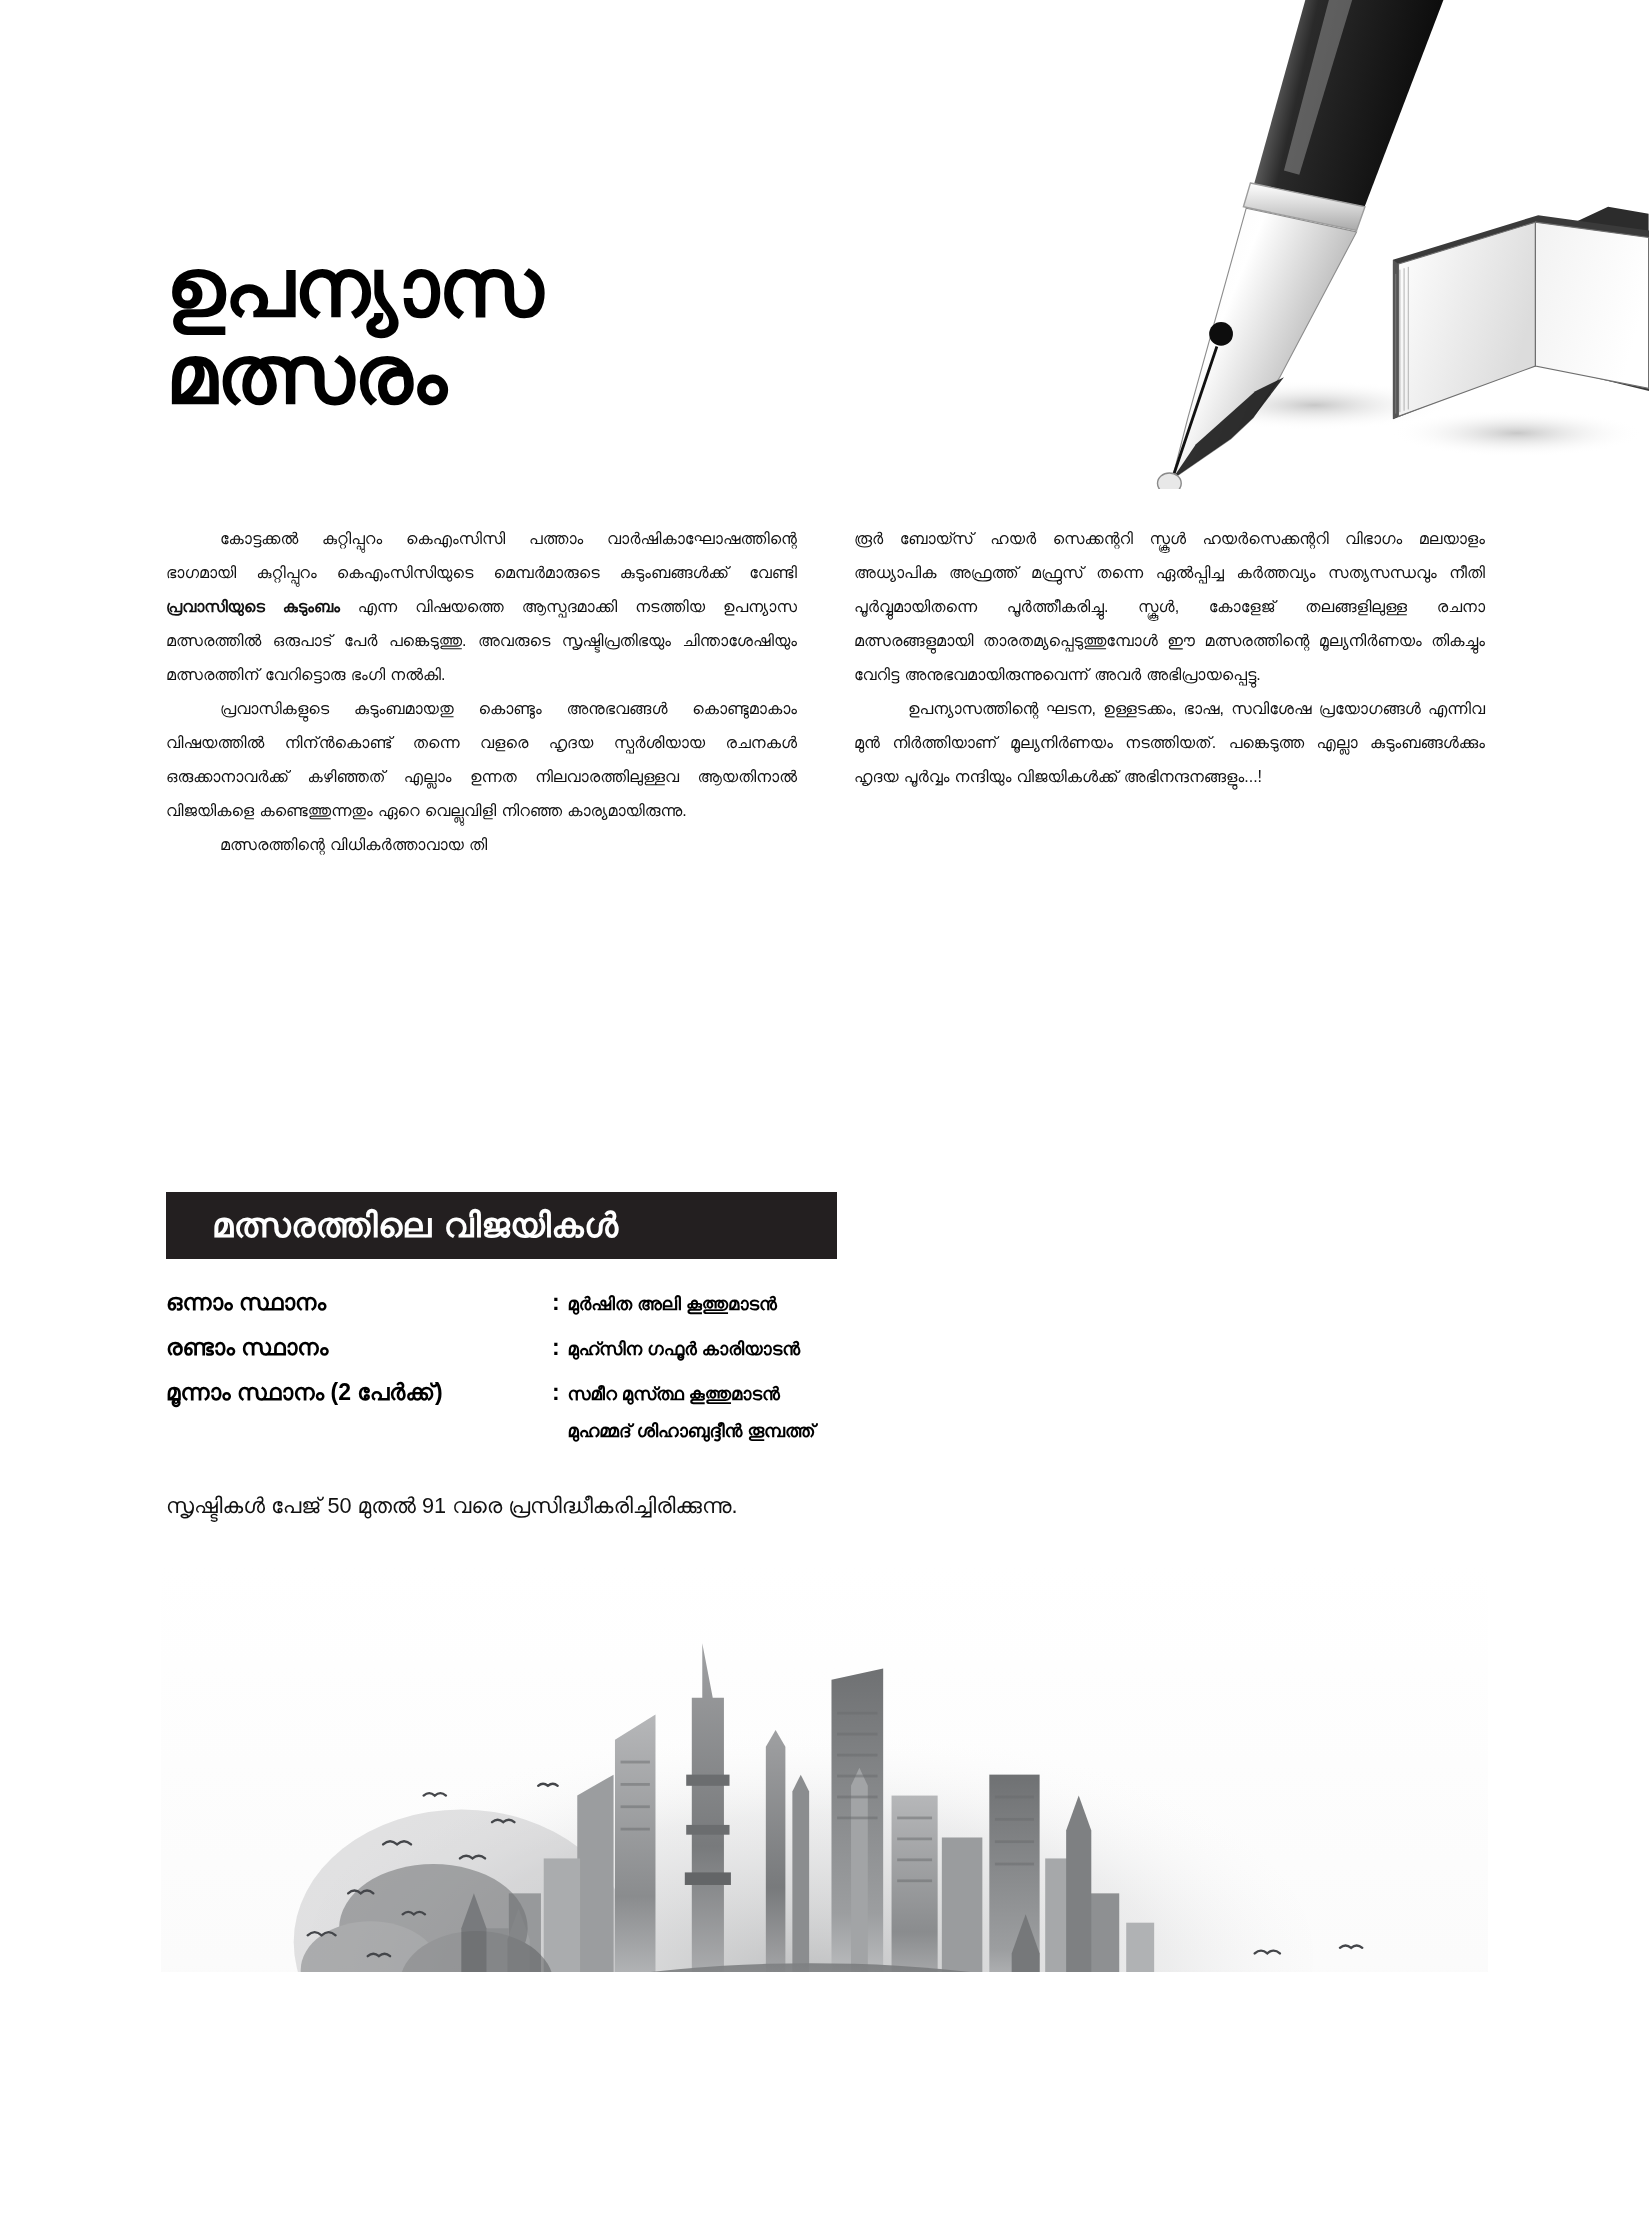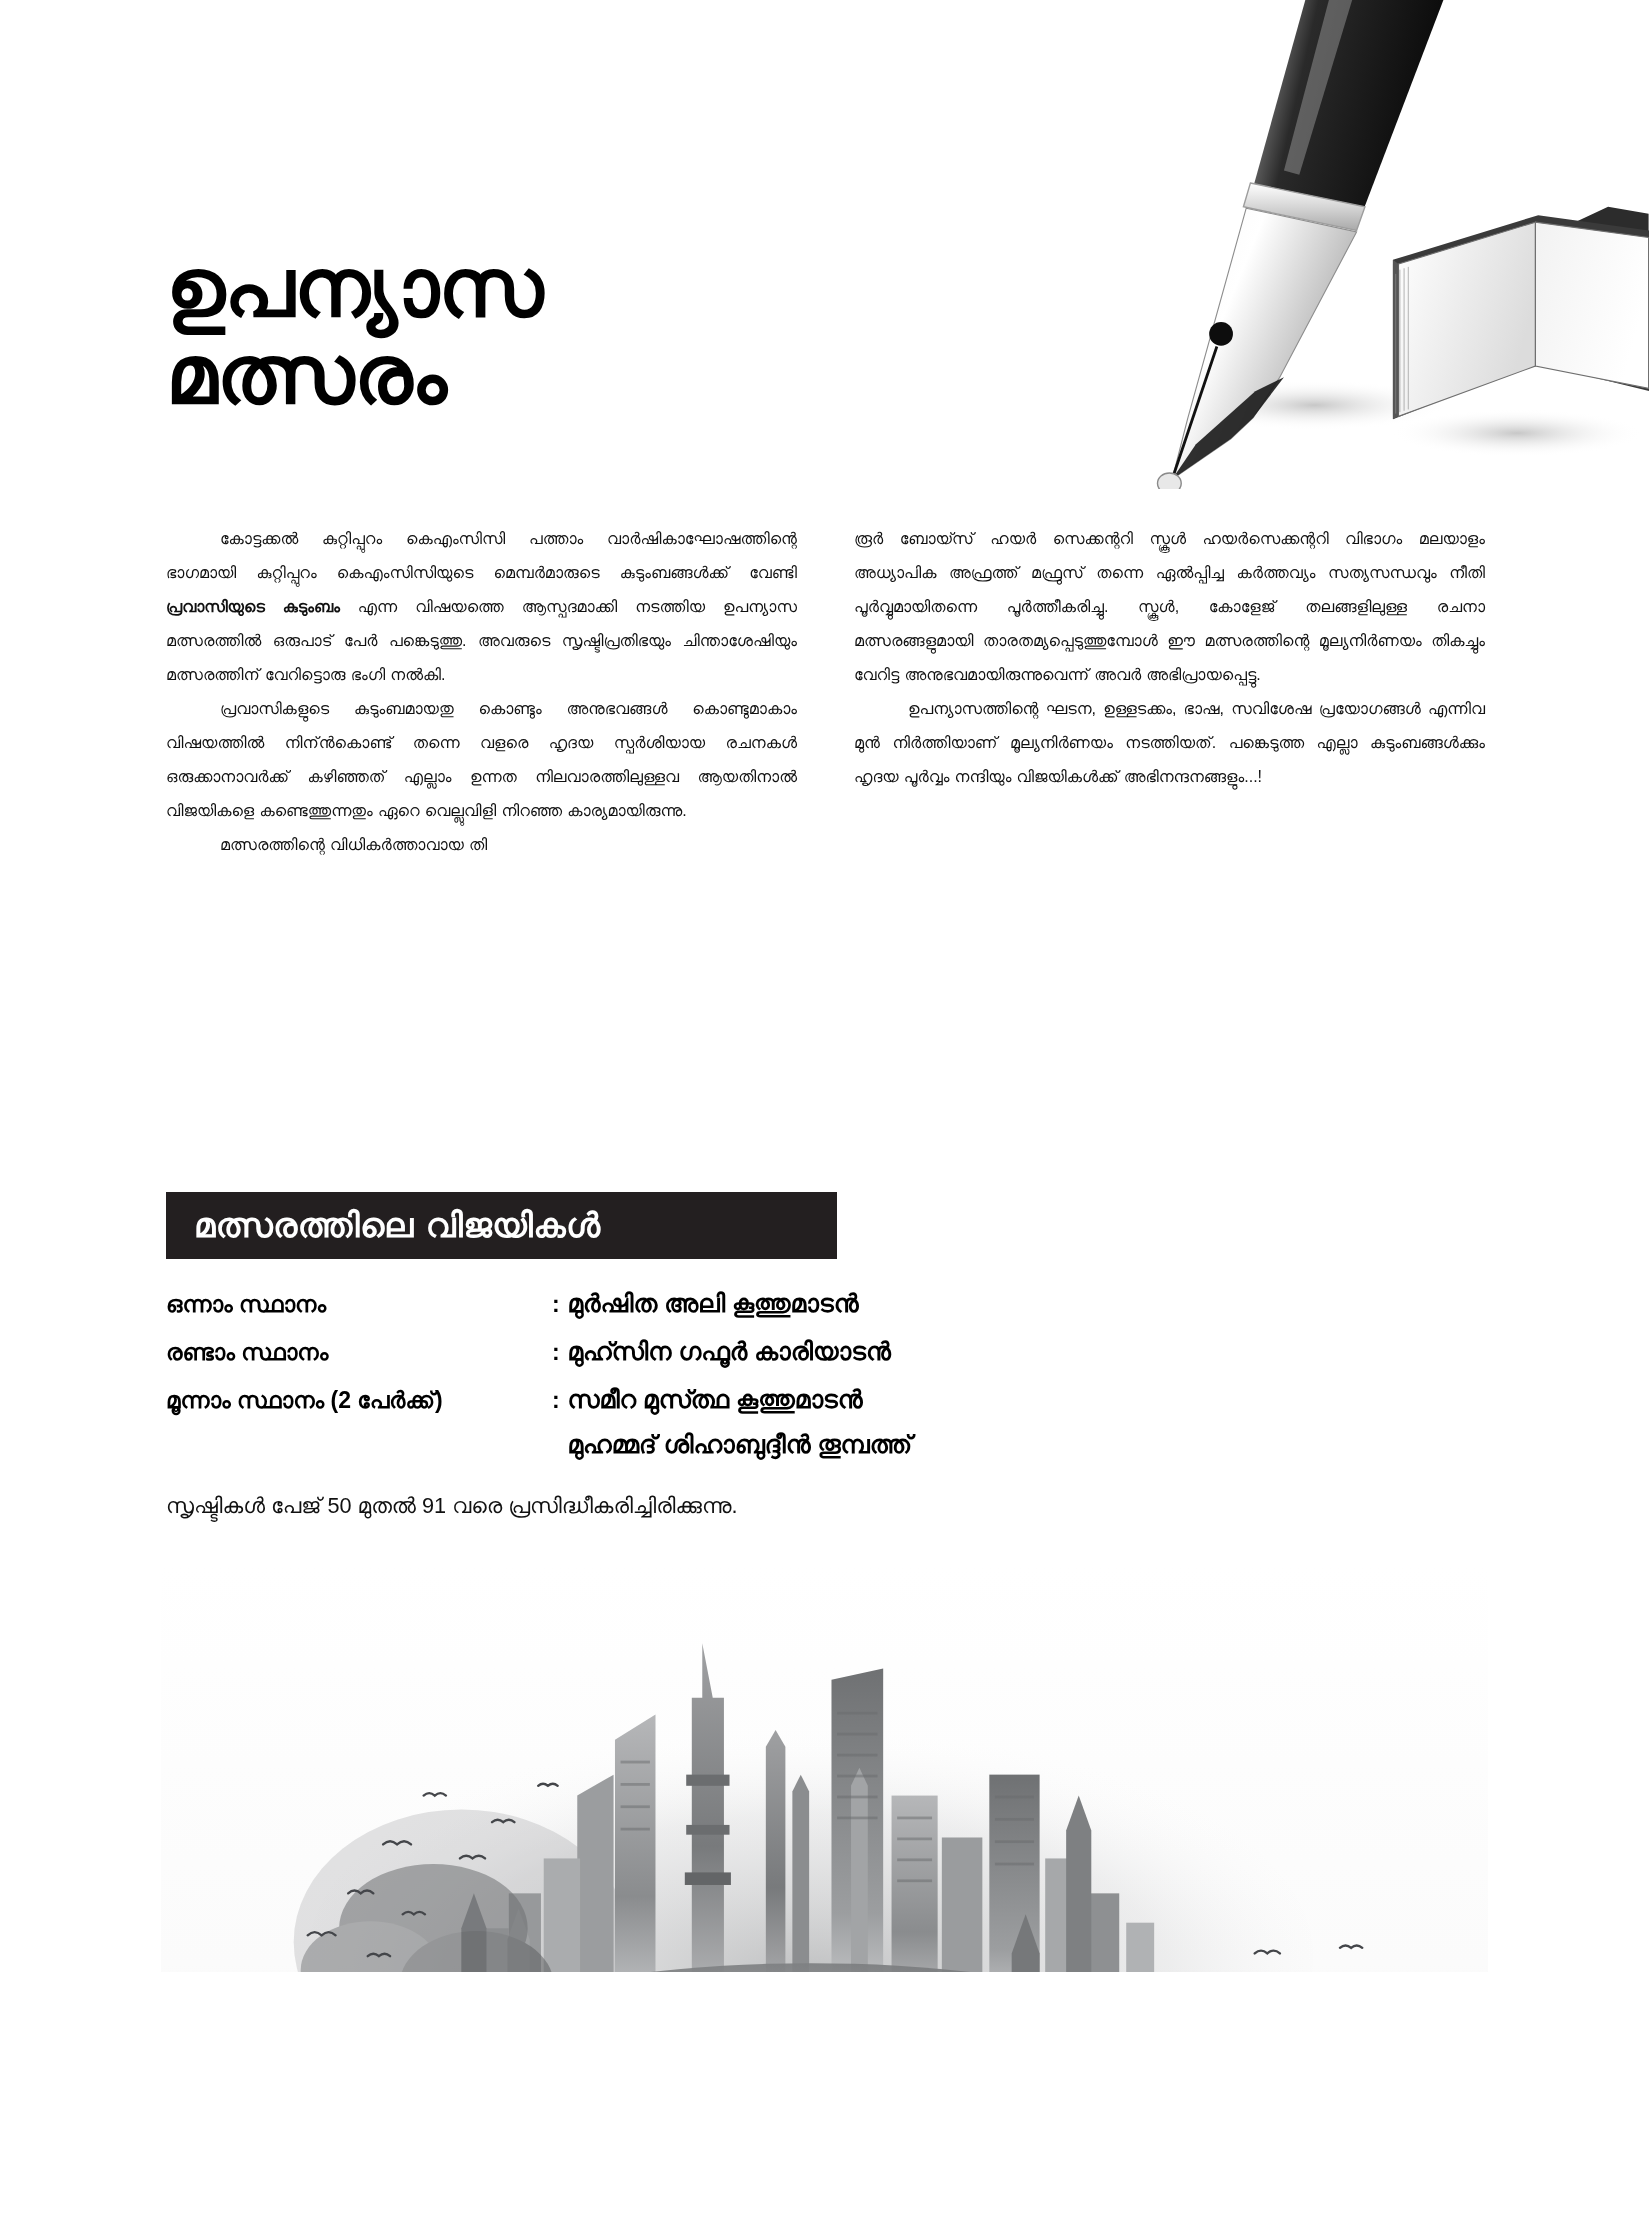--- a/index.html
+++ b/index.html
@@ -87,21 +87,21 @@
     height: 67px;
     background: #231f20;
     display: flex;
     align-items: center;
   }
   .winners-banner-text {
     font-family: "DejaVu Sans", sans-serif;
     font-weight: 700;
     font-size: 34px;
     color: #ffffff;
-    padding-left: 28px;
+    padding-left: 46px;
     letter-spacing: 0.3px;
     white-space: nowrap;
   }
 
   
   .winners-list {
     position: absolute;
     left: 166px;
     top: 1289px;
     width: 1048px;
@@ -121,21 +121,21 @@
   }
   .winner-colon {
     width: 15.4px;
     font-weight: 700;
     font-size: 23px;
     color: #000000;
   }
   .winner-name {
     font-family: "Liberation Sans", "DejaVu Sans", sans-serif;
     font-weight: 700;
-    font-size: 25px;
+    font-size: 18px;
     color: #000000;
     white-space: nowrap;
   }
   .winner-row.extra {
     margin-top: -2.8px;
   }
   .winner-row.extra .winner-place,
   .winner-row.extra .winner-colon {
     visibility: hidden;
   }

